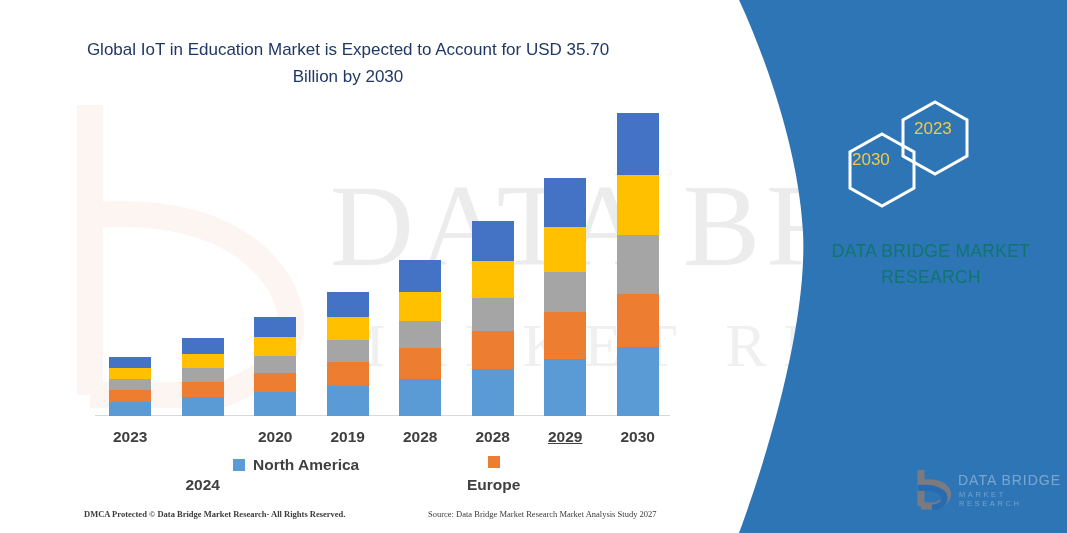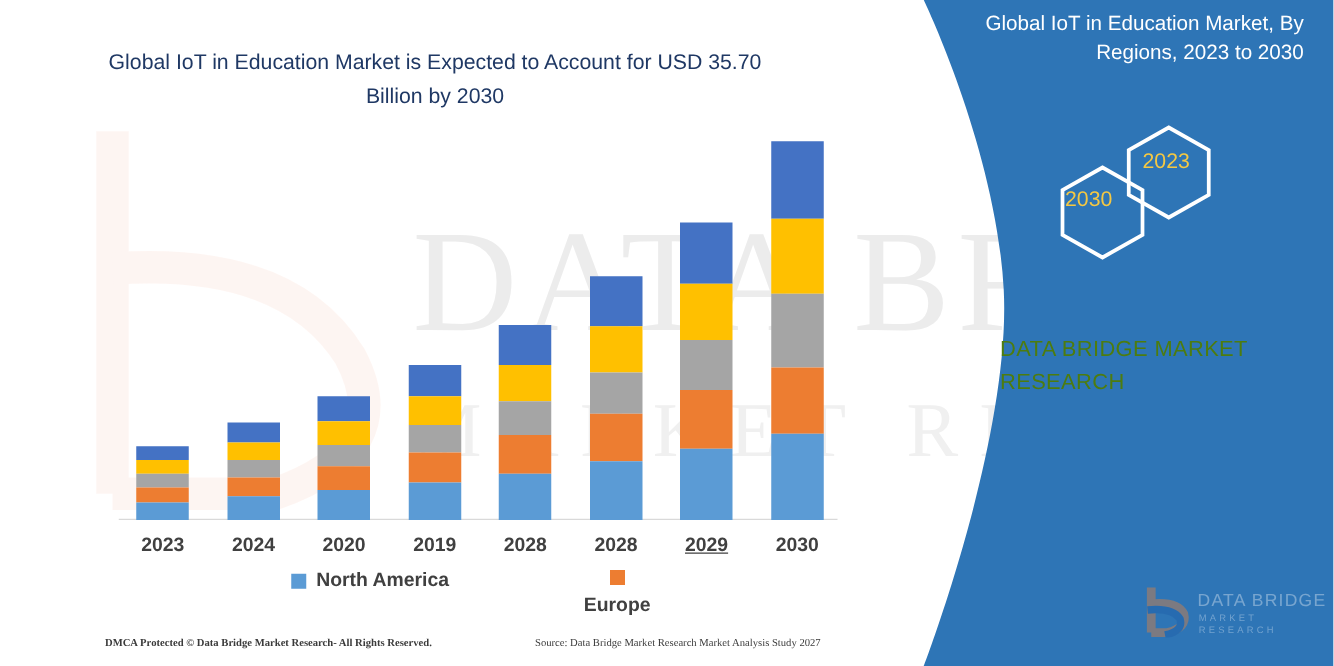--- a/index.html
+++ b/index.html
@@ -41,23 +41,22 @@
   }
   .hexwrap{position:absolute;left:820px;top:92px;width:170px;height:120px;}
   .hex-label{
     position:absolute;color:#F5C842;font-size:17px;
   }
   .hex-2023{left:94px;top:27px;}
   .hex-2030{left:32px;top:58px;}
 
   .brand{
     position:absolute;left:800px;top:238px;width:262px;
-    color:#4d7c0f;font-size:17.5px;line-height:26px;
+    text-align:center;color:#0f766e;font-size:17.5px;line-height:26px;
     letter-spacing:.3px;
-    margin-top:28px;
   }
 
   .logo-bottom{
     position:absolute;left:912px;top:466px;width:150px;height:48px;opacity:.42;
   }
   .logo-bottom .lg-name{
     position:absolute;left:46px;top:6px;color:#dfe9f3;font-size:14px;letter-spacing:1px;
   }
   .logo-bottom .lg-sub{
     position:absolute;left:47px;top:24px;color:#cfdff0;font-size:7.5px;letter-spacing:2.6px;
@@ -170,21 +169,21 @@
       <div class="bar" style="left: 521.75px;">
         <div class="seg" style="background: rgb(91, 155, 213); height: 68.85px;"></div>
         <div class="seg" style="background: rgb(237, 125, 49); height: 53.55px;"></div>
         <div class="seg" style="background: rgb(165, 165, 165); height: 58.65px;"></div>
         <div class="seg" style="background: rgb(255, 192, 0); height: 60.35px;"></div>
         <div class="seg" style="background: rgb(68, 114, 196); height: 62.05px;"></div>
       </div>
     </div>
   <div class="xlabels" id="xlabels">
       <div class="xlab" style="left: 0.25px;">2023</div>
-      <div class="xlab" style="left: 72.75px;">2024</div>
+      <div class="xlab" style="left: 72.75px; margin-top: 48px;">2024</div>
       <div class="xlab" style="left: 145.25px;">2020</div>
       <div class="xlab" style="left: 217.75px;">2019</div>
       <div class="xlab" style="left: 290.25px;">2028</div>
       <div class="xlab" style="left: 362.75px;">2028</div>
       <div class="xlab" style="left: 435.25px; text-decoration: underline;">2029</div>
       <div class="xlab" style="left: 507.75px;">2030</div>
     </div>
   <div class="legend" id="legend">
       <div class="lg-item" style="left: 138px; text-align: right;">
         <span class="lg-sw" style="background: rgb(91, 155, 213);"></span>
@@ -200,21 +199,20 @@
     <div class="ft ft-left">DMCA Protected © Data Bridge Market Research-  All Rights Reserved.</div>
     <div class="ft ft-right">Source: Data Bridge Market Research  Market Analysis Study 2027</div>
   </div>
 
   <div class="panel">
     <svg width="420" height="533" viewBox="0 0 420 533">
       <path d="M420 0 L92 0 C92 0 150 120 156 232 C162 350 92 533 92 533 L420 533 Z" fill="#2E75B6"></path>
     </svg>
   </div>
 
-  <div class="panel-title">Global IoT in Education Market, By Regions, 2023 to 2030</div>
 
   <div class="hexwrap">
     <svg width="170" height="120" viewBox="0 0 170 120">
       <polygon points="115,10 147,28 147,64 115,82 83,64 83,28" fill="none" stroke="#ffffff" stroke-width="3"></polygon>
       <polygon points="62,42 94,60 94,96 62,114 30,96 30,60" fill="none" stroke="#ffffff" stroke-width="3"></polygon>
     </svg>
     <span class="hex-label hex-2023">2023</span>
     <span class="hex-label hex-2030">2030</span>
   </div>
 

